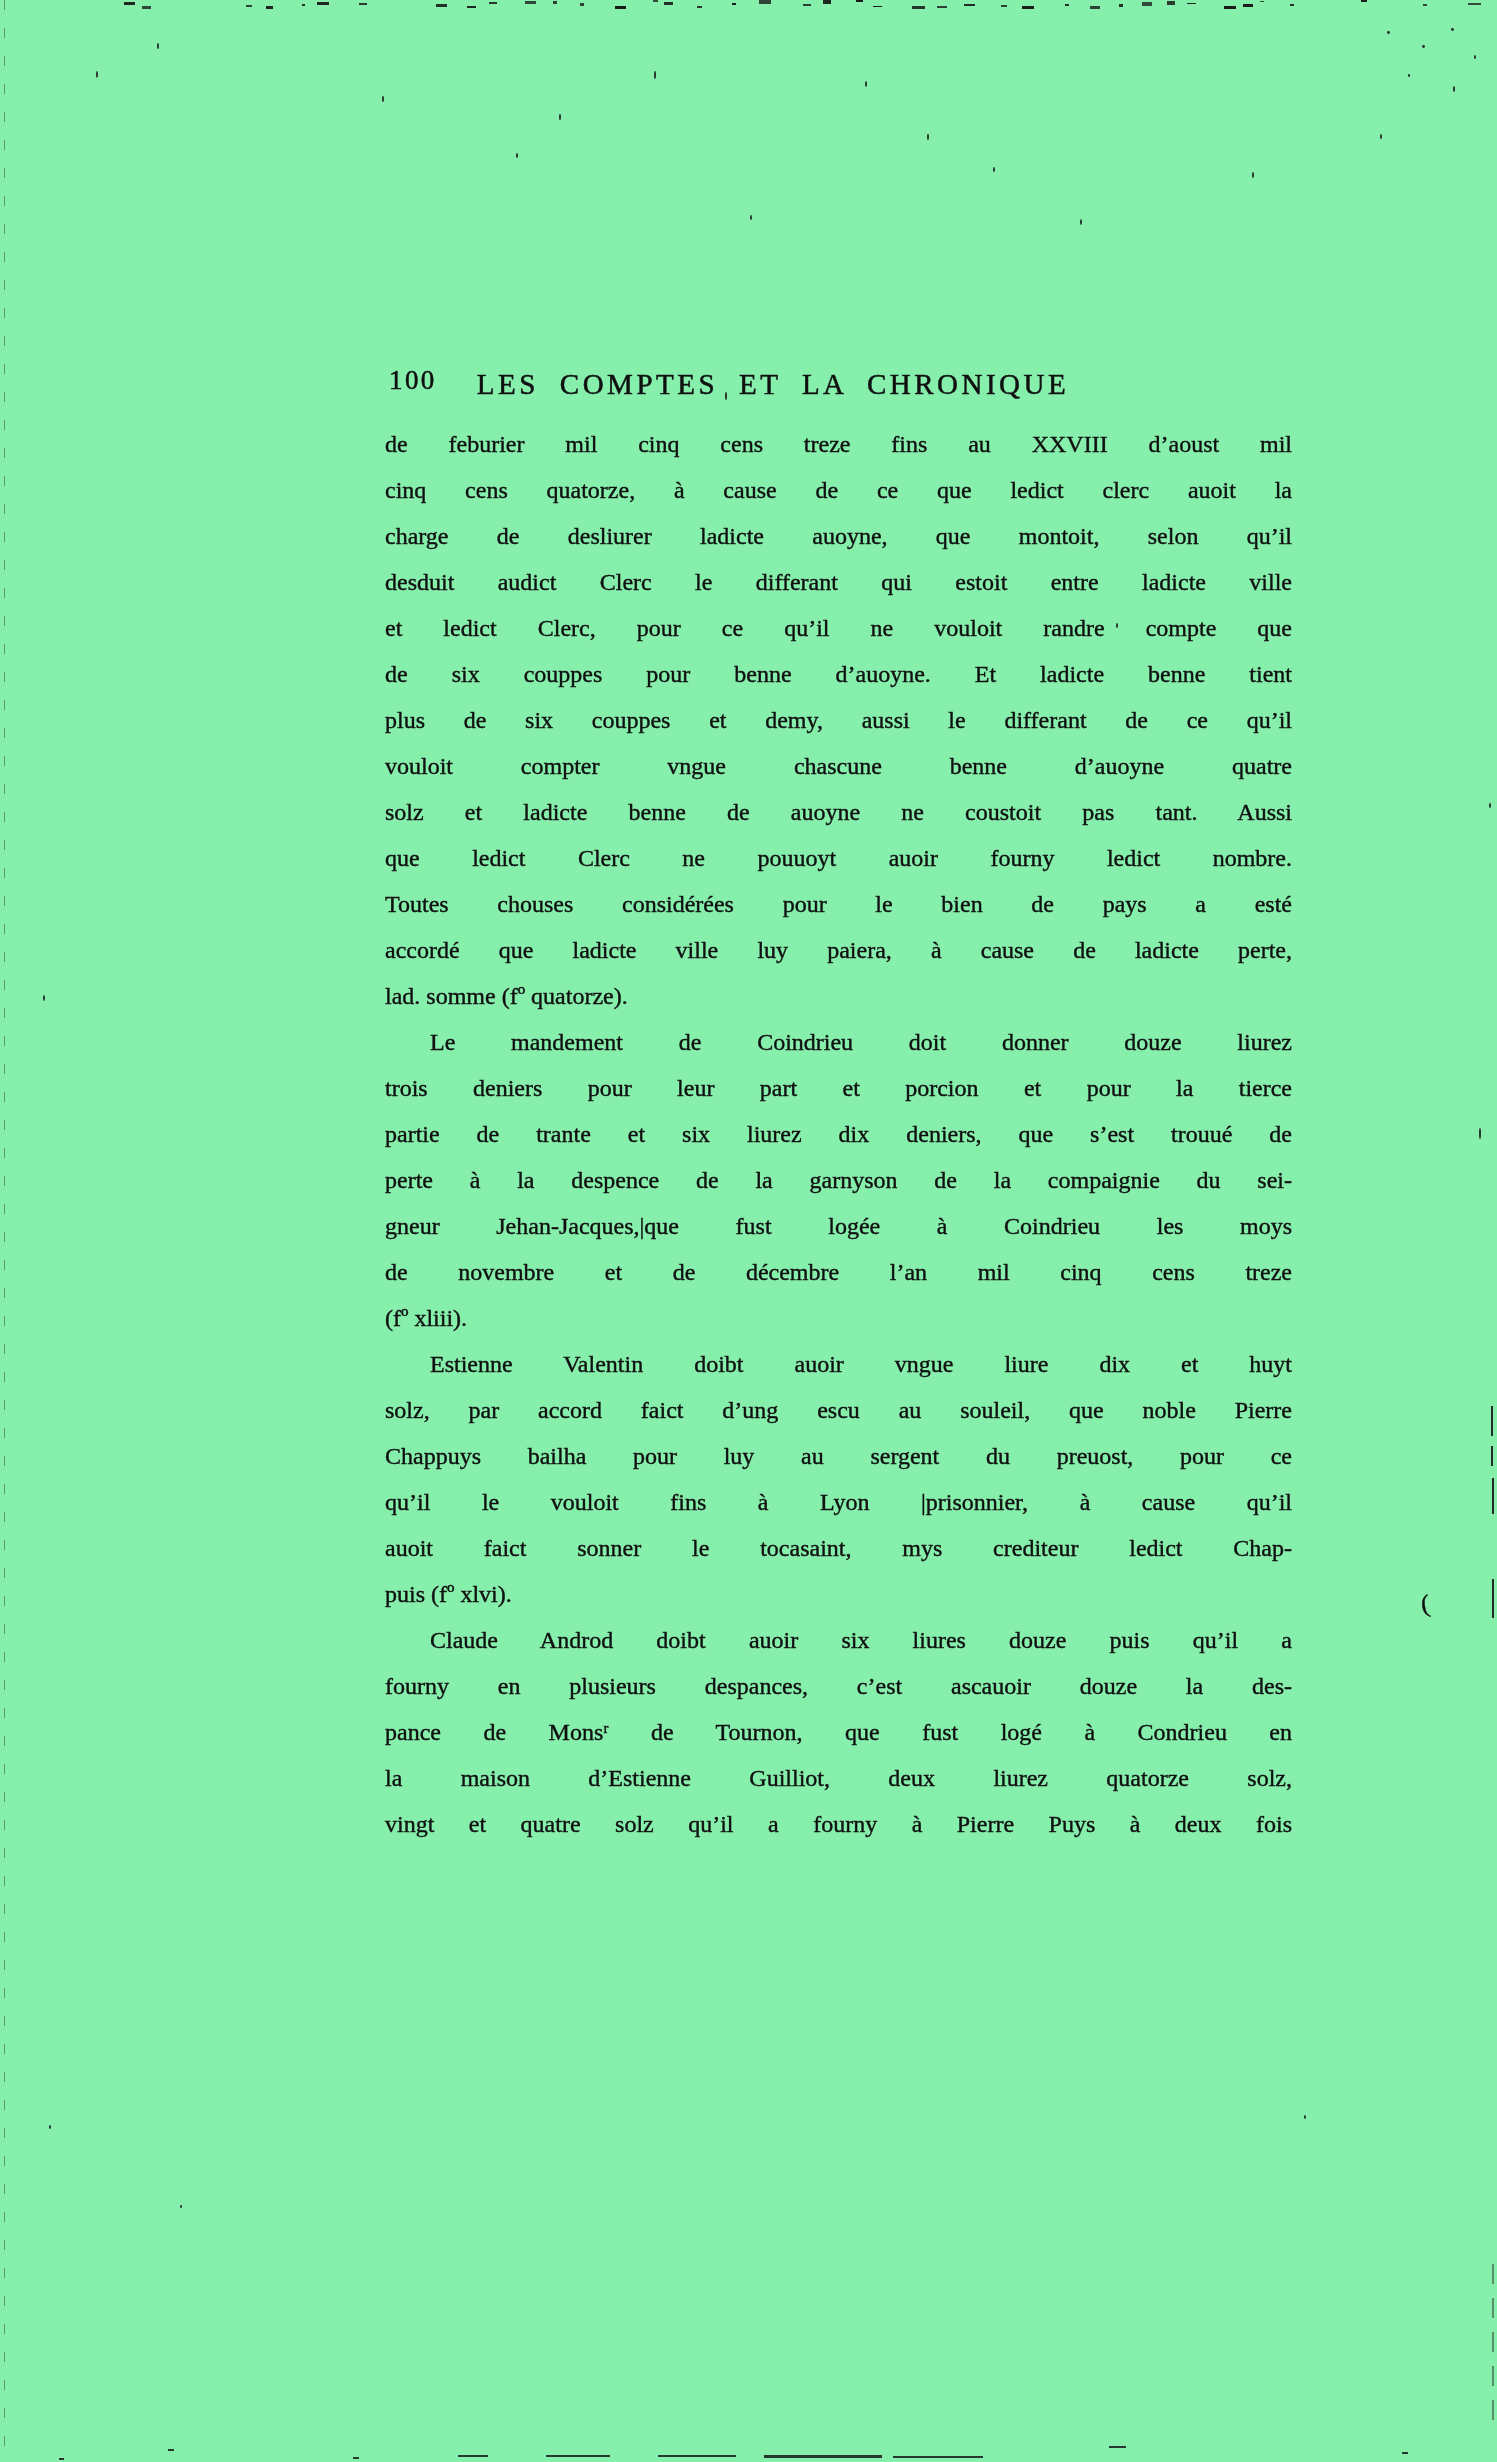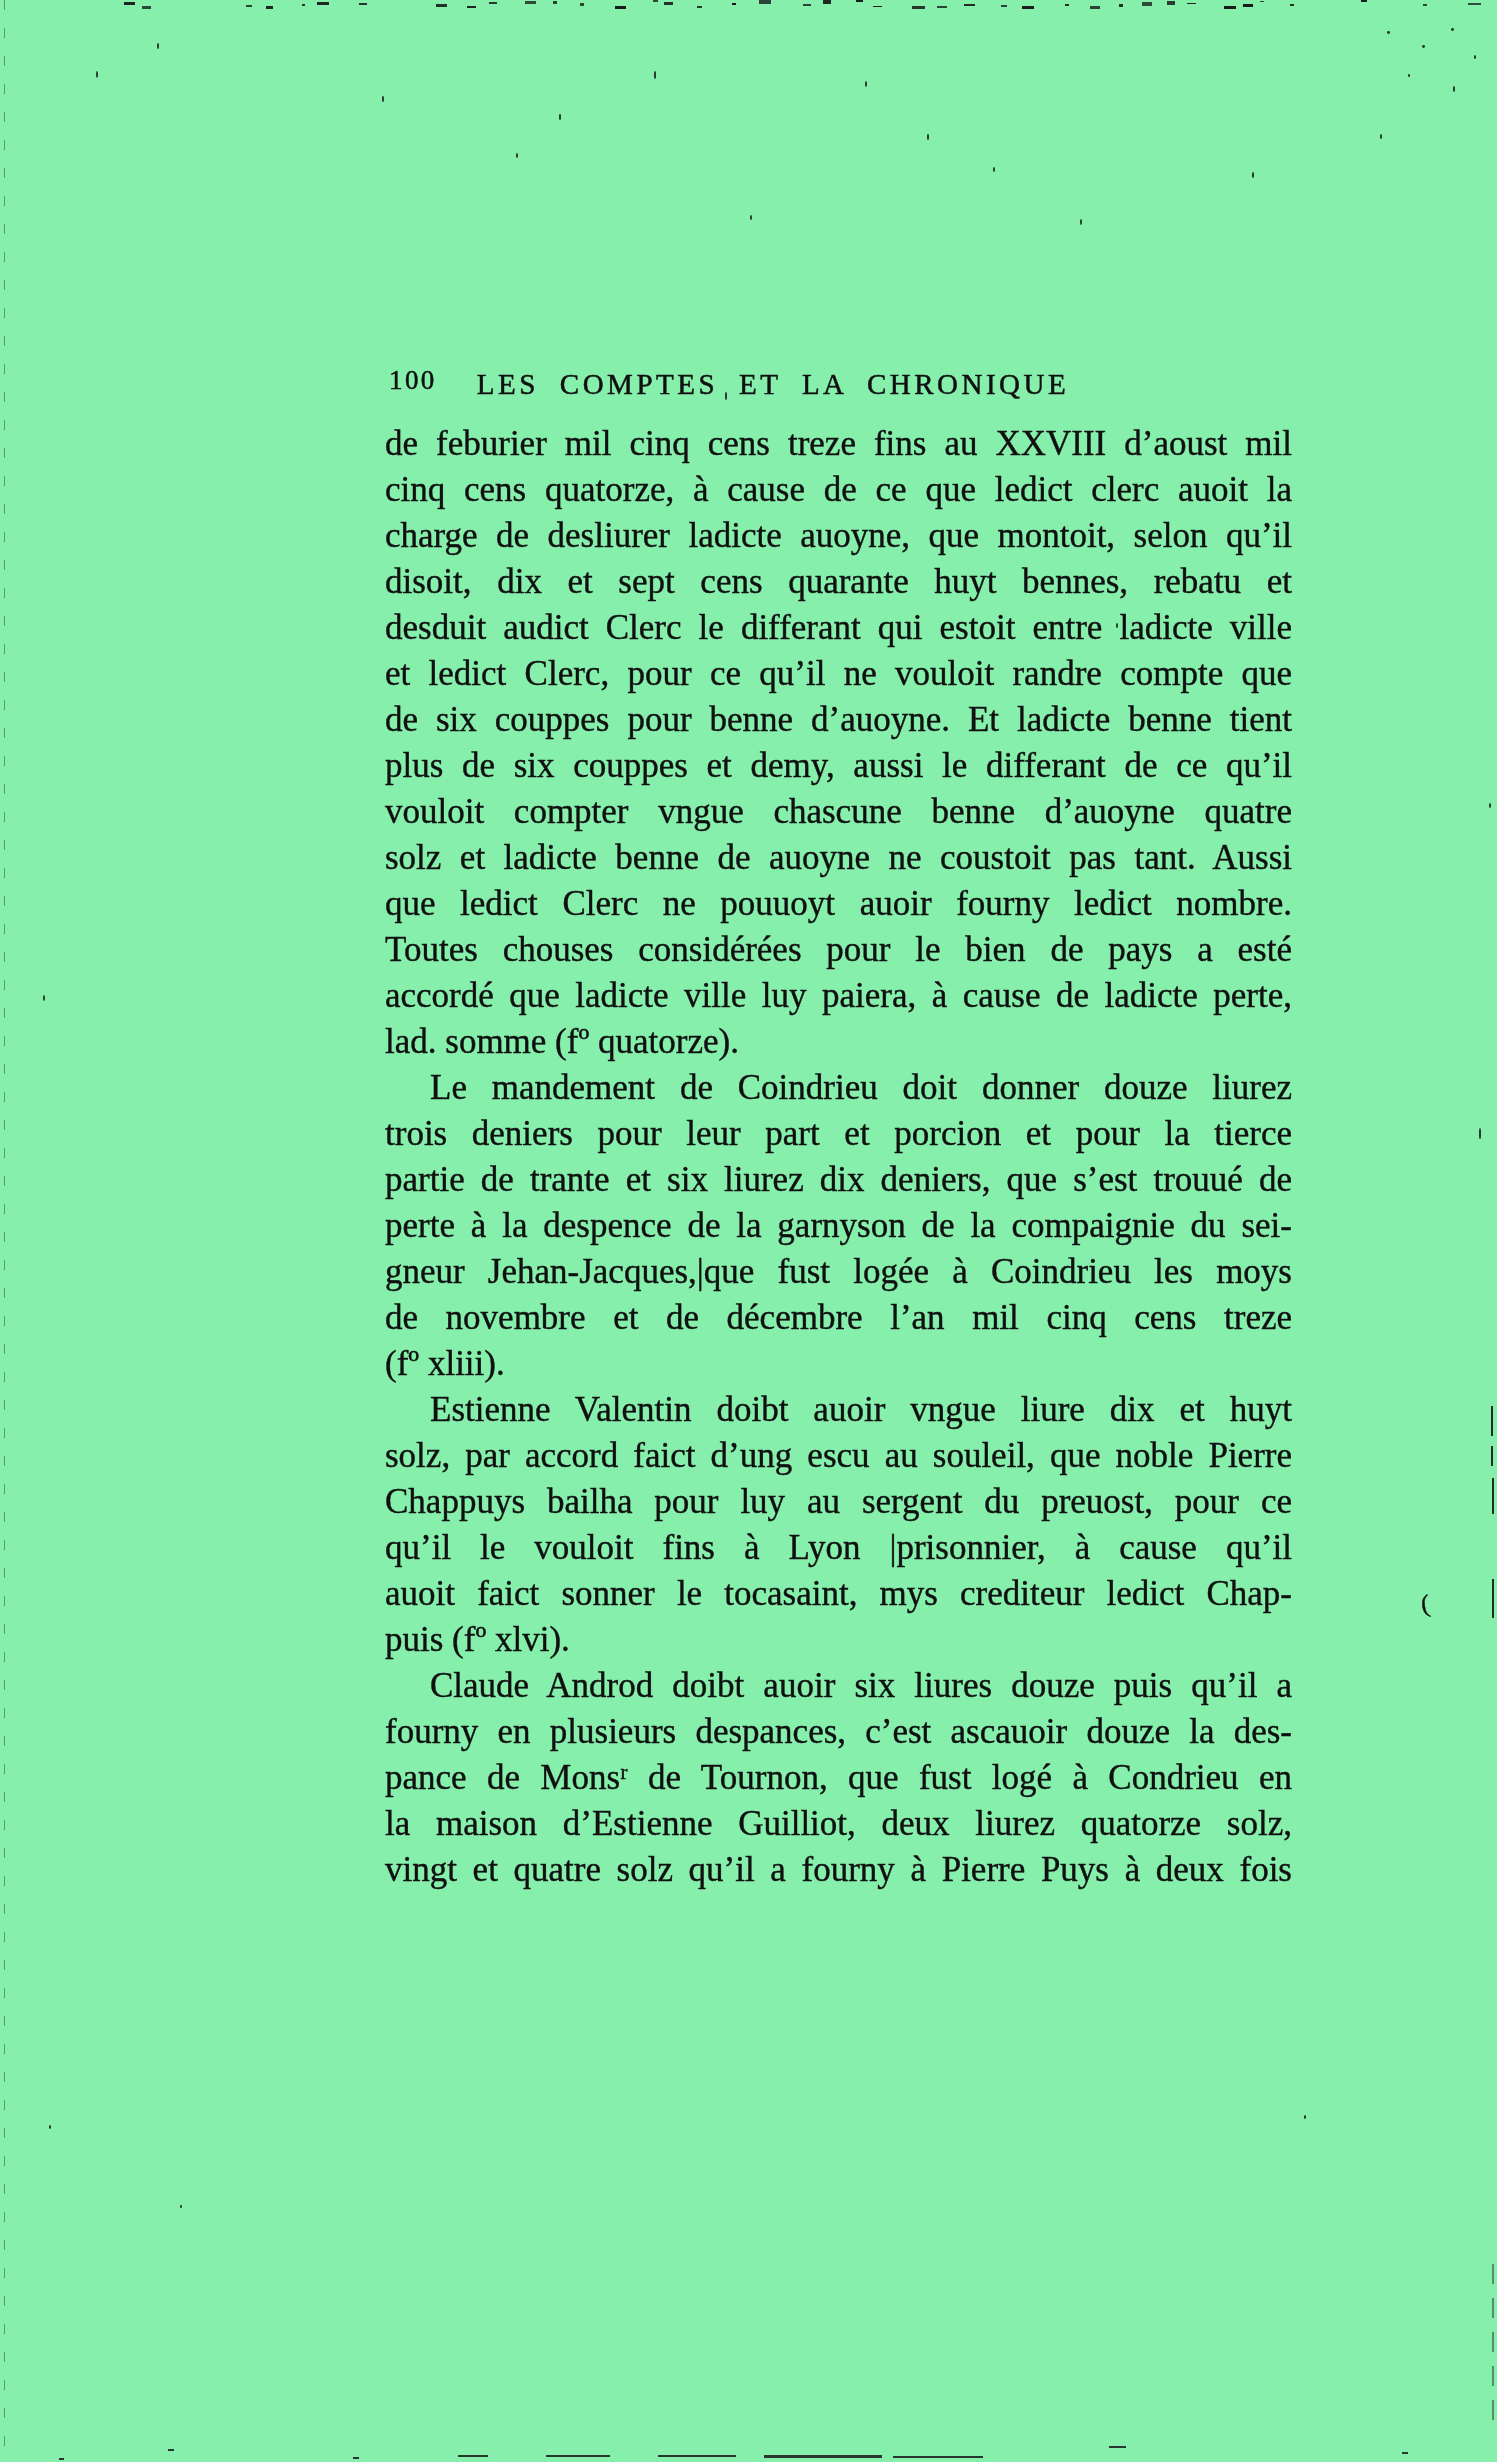--- a/index.html
+++ b/index.html
@@ -22,21 +22,21 @@
     text-align:center;
     font-size:29px;letter-spacing:3.5px;word-spacing:10.2px;
     -webkit-text-stroke:0.5px #101010;
     white-space:nowrap;
   }
   .textblock{
     position:absolute;left:385px;top:421px;width:907px;
   }
   .bodyline{
     height:46px;line-height:46px;
-    font-size:35px;
+    font-size:24px;
     text-align:justify;
     text-align-last:justify;
     -webkit-text-stroke:0.4px #101010;
     white-space:normal;
   }
   .bodyline.last{text-align-last:left;}
   .bodyline.indent{text-indent:45px;}
   .speck{position:absolute;background:#181818;border-radius:45%;}
   .dash{position:absolute;background:#161616;}
   .vline-left{
@@ -62,21 +62,20 @@
 <div class="page">
 
   <span class="pagenum">100</span>
   <span class="runhead">LES COMPTES ET LA CHRONIQUE</span>
 
   <div class="textblock" id="textblock">
       <div>
         <div class="bodyline">de feburier mil cinq cens treze fins au XXVIII d’aoust mil</div>
         <div class="bodyline">cinq cens quatorze, à cause de ce que ledict clerc auoit la</div>
         <div class="bodyline">charge de desliurer ladicte auoyne, que montoit, selon qu’il</div>
-        <div class="bodyline">disoit, dix et sept cens quarante huyt bennes, rebatu et</div>
         <div class="bodyline">desduit audict Clerc le differant qui estoit entre ladicte ville</div>
         <div class="bodyline">et ledict Clerc, pour ce qu’il ne vouloit randre compte que</div>
         <div class="bodyline">de six couppes pour benne d’auoyne. Et ladicte benne tient</div>
         <div class="bodyline">plus de six couppes et demy, aussi le differant de ce qu’il</div>
         <div class="bodyline">vouloit compter vngue chascune benne d’auoyne quatre</div>
         <div class="bodyline">solz et ladicte benne de auoyne ne coustoit pas tant. Aussi</div>
         <div class="bodyline">que ledict Clerc ne pouuoyt auoir fourny ledict nombre.</div>
         <div class="bodyline">Toutes chouses considérées pour le bien de pays a esté</div>
         <div class="bodyline">accordé que ladicte ville luy paiera, à cause de ladicte perte,</div>
         <div class="bodyline last">lad. somme (fº quatorze).</div>

